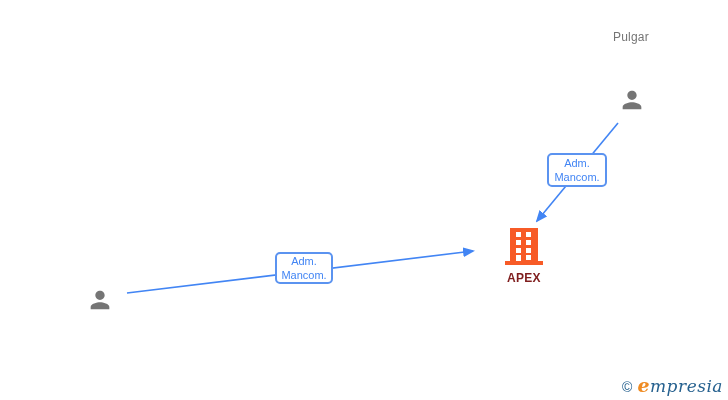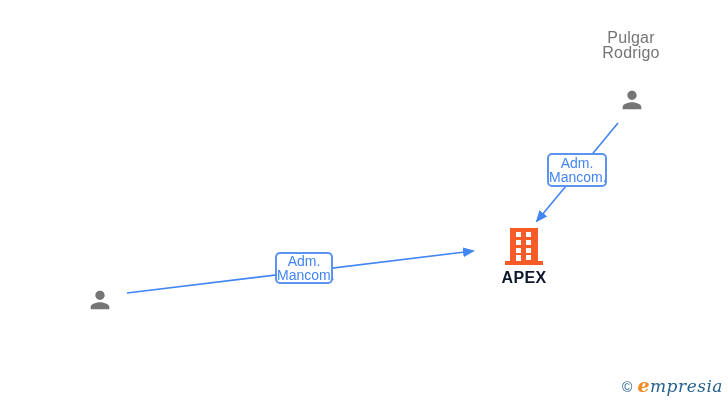--- a/index.html
+++ b/index.html
@@ -3,29 +3,29 @@
 <meta charset="utf-8">
 <style>
   html,body{margin:0;padding:0;background:#ffffff;}
   .canvas{
     position:relative;width:728px;height:400px;background:#ffffff;
     font-family:"Liberation Sans",sans-serif;overflow:hidden;
   }
   .edges{position:absolute;left:0;top:0;width:728px;height:400px;}
   .node{position:absolute;text-align:center;}
   .node-label{
-    color:#757575;font-size:16px;line-height:15px;letter-spacing:.2px;
+    color:#757575;font-size:12px;line-height:15px;letter-spacing:.2px;
   }
   .company-label{
-    color:#0f172a;font-weight:bold;font-size:16px;line-height:16px;letter-spacing:.3px;
+    color:#7f1d1d;font-weight:bold;font-size:12px;line-height:16px;letter-spacing:.3px;
   }
   .icon-wrap{display:inline-block;line-height:0;}
   .edge-label{
     position:absolute;background:#ffffff;border:2px solid #5b93f0;border-radius:5px;
-    color:#4285f4;font-size:14px;line-height:14px;text-align:center;
+    color:#4285f4;font-size:11px;line-height:14px;text-align:center;
     display:flex;flex-direction:column;justify-content:center;box-sizing:border-box;
   }
   .edge-label-1{left:547px;top:153px;width:60px;height:34px;}
   .edge-label-2{left:275px;top:252px;width:58px;height:32px;}
   .node-top-label{left:571px;top:30px;width:120px;}
   .node-top-icon{left:617px;top:86px;}
   .node-company{left:454px;top:228px;width:140px;}
   .node-left-icon{left:85px;top:286px;}
   .node-left-label{left:40px;top:324px;width:120px;}
   .footer{
@@ -46,21 +46,20 @@
       <marker id="arrow" markerUnits="userSpaceOnUse" markerWidth="12" markerHeight="10" refX="10" refY="5" orient="auto">
         <path d="M0,0 L12,5 L0,10 Z" fill="#4285f4"></path>
       </marker>
     </defs>
     <line x1="618" y1="123" x2="537" y2="221" stroke="#4285f4" stroke-width="1.6" marker-end="url(#arrow)"></line>
     <line x1="127" y1="293" x2="473" y2="251" stroke="#4285f4" stroke-width="1.6" marker-end="url(#arrow)"></line>
   </svg>
 
   <div class="node node-top-label">
     <div class="node-label">Pulgar</div>
-    <div class="node-label">Rodrigo</div>
   </div>
   <div class="node node-top-icon">
     <span class="icon-wrap">
       <svg width="30" height="28" viewBox="0 0 24 24">
         <path fill="#757575" d="M12 12c2.21 0 4-1.79 4-4s-1.79-4-4-4-4 1.79-4 4 1.79 4 4 4zm0 2c-2.67 0-8 1.34-8 4v2h16v-2c0-2.66-5.33-4-8-4z"></path>
       </svg>
     </span>
   </div>
 
   <div class="node node-company">

